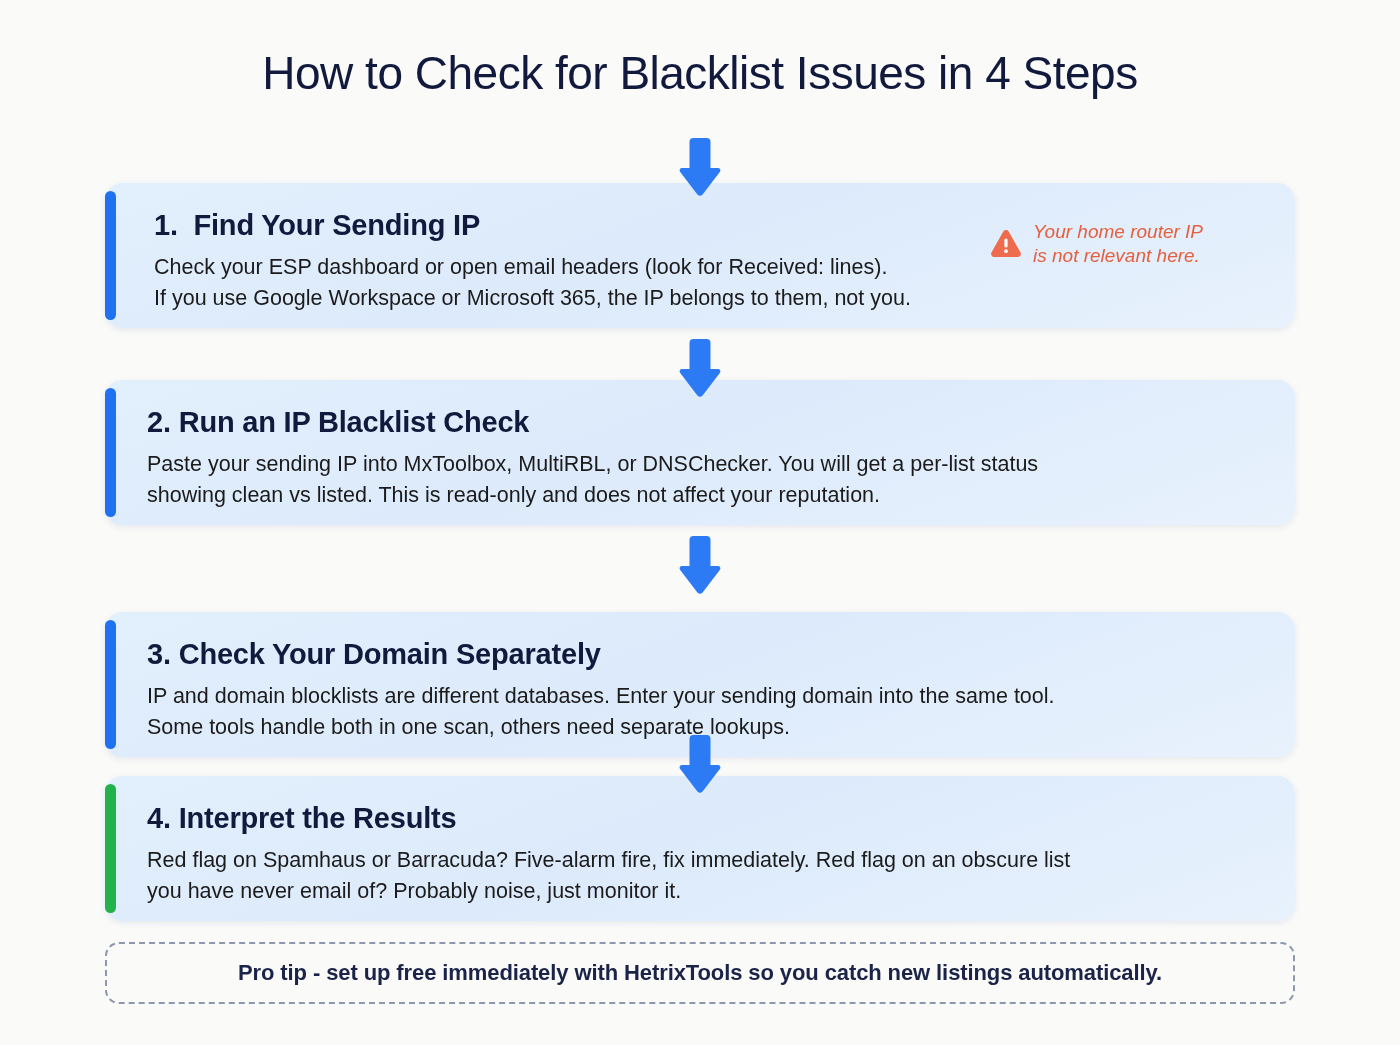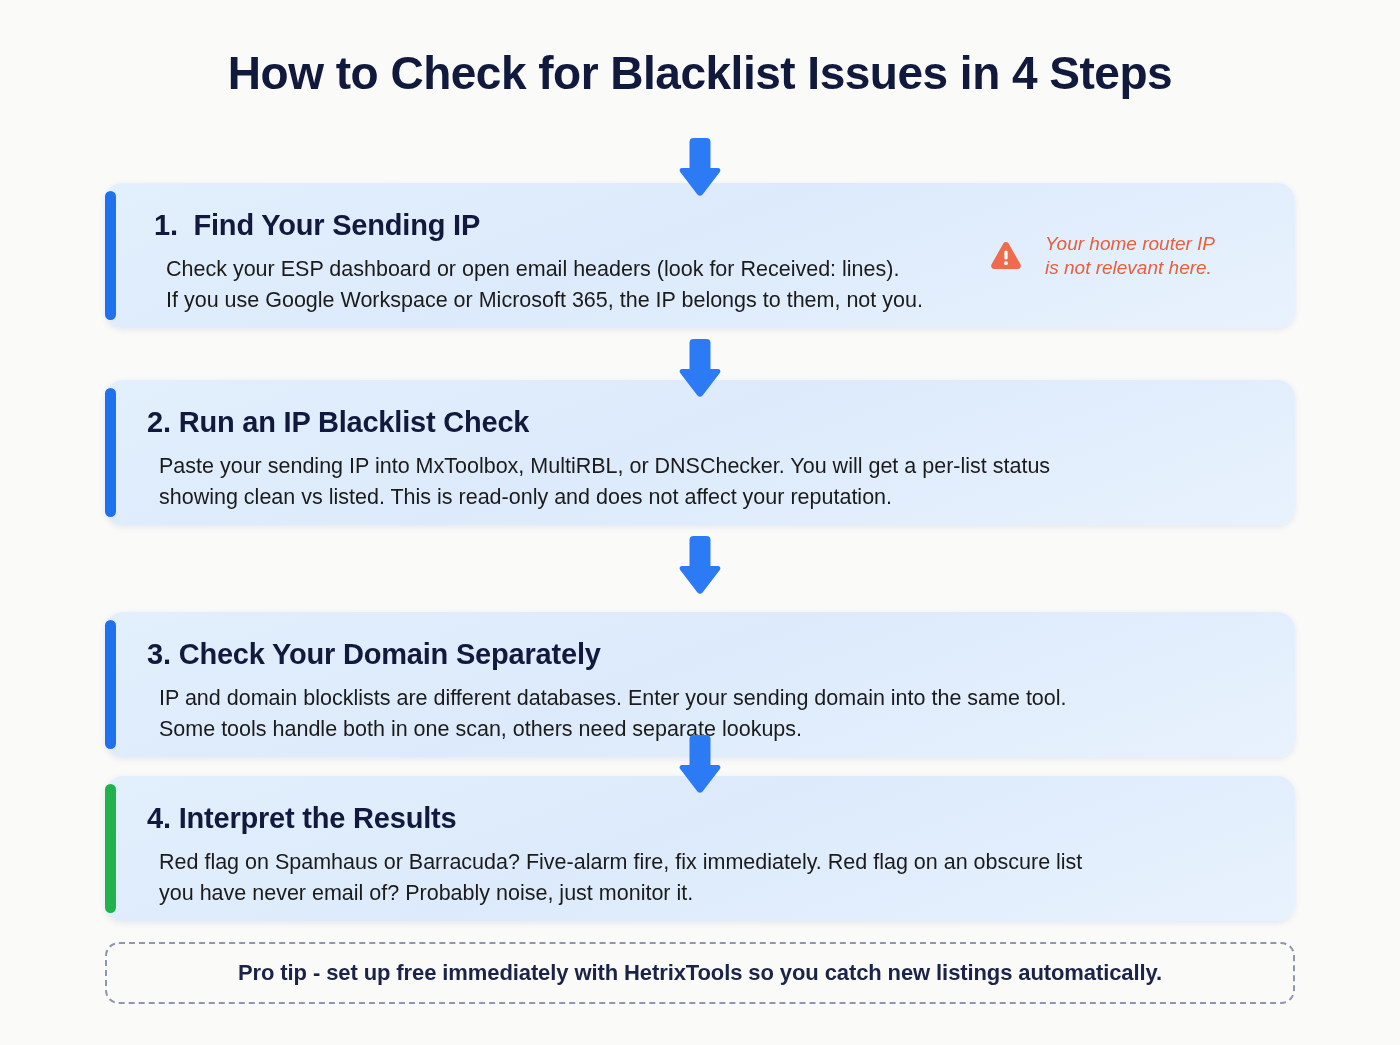--- a/index.html
+++ b/index.html
@@ -22,21 +22,21 @@
   }
 
   
   .page-title {
     position: absolute;
     left: 0;
     top: 48px;
     width: 1400px;
     text-align: center;
     font-size: 46px;
-    font-weight: bold;
+    font-weight: normal;
     color: #111a3d;
     letter-spacing: -0.5px;
     line-height: 1.1;
   }
 
   
   .arrow {
     position: absolute;
     left: 50%;
     transform: translateX(-50%);
@@ -79,33 +79,33 @@
     margin: 0 0 10px 0;
     letter-spacing: -0.2px;
     line-height: 1.15;
     white-space: pre;
   }
 
   .step-body {
     font-size: 21.5px;
     color: #1b1b1b;
     line-height: 1.42;
-    margin: 12px;
+    margin: 0;
     max-width: 1010px;
     white-space: pre-line;
   }
 
   
   .warning {
     position: absolute;
     right: 24px;
-    top: 49px;
+    top: 37px;
     display: flex;
     align-items: center;
-    gap: 22px;
+    gap: 10px;
     width: 282px;
   }
   .warn-icon { flex: 0 0 auto; width: 34px; height: 34px; }
   .warn-icon svg { display: block; width: 34px; height: 34px; }
   .warn-text {
     font-size: 19px;
     font-style: italic;
     color: #e4603f;
     line-height: 1.25;
     white-space: pre-line;

